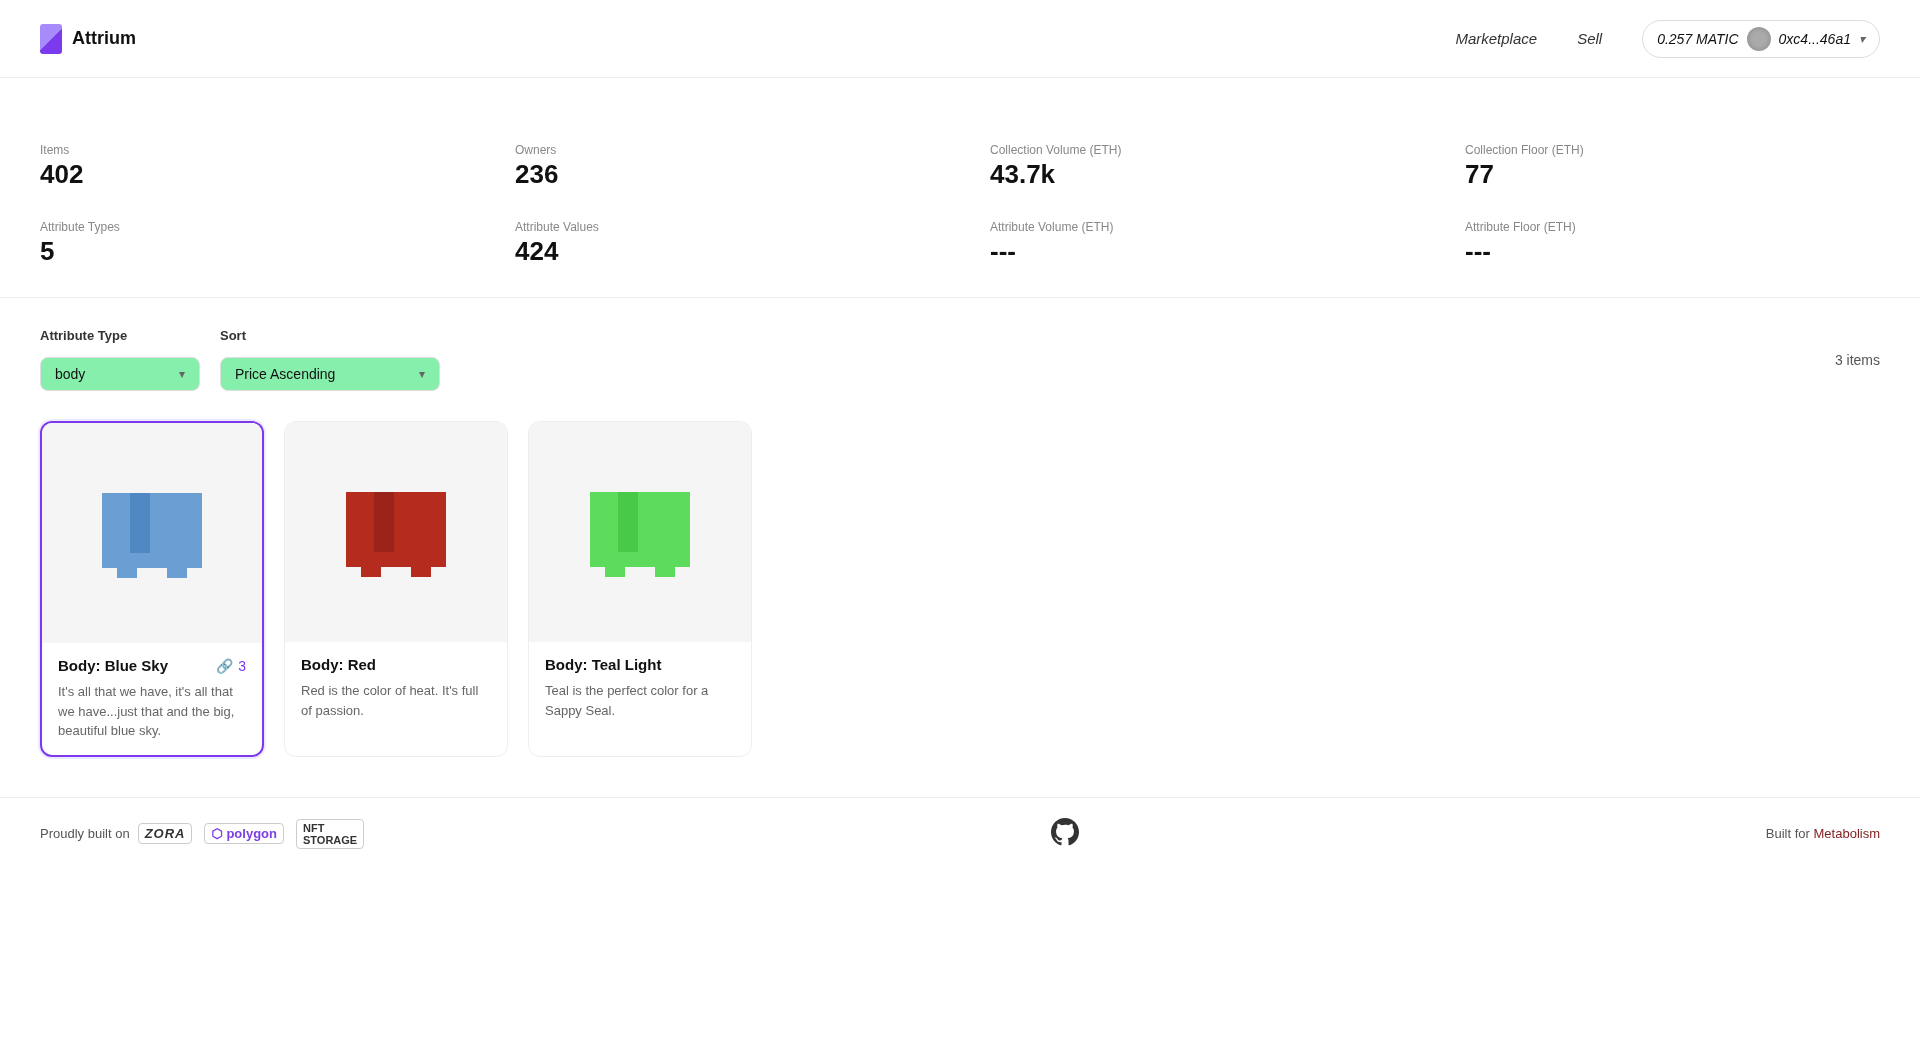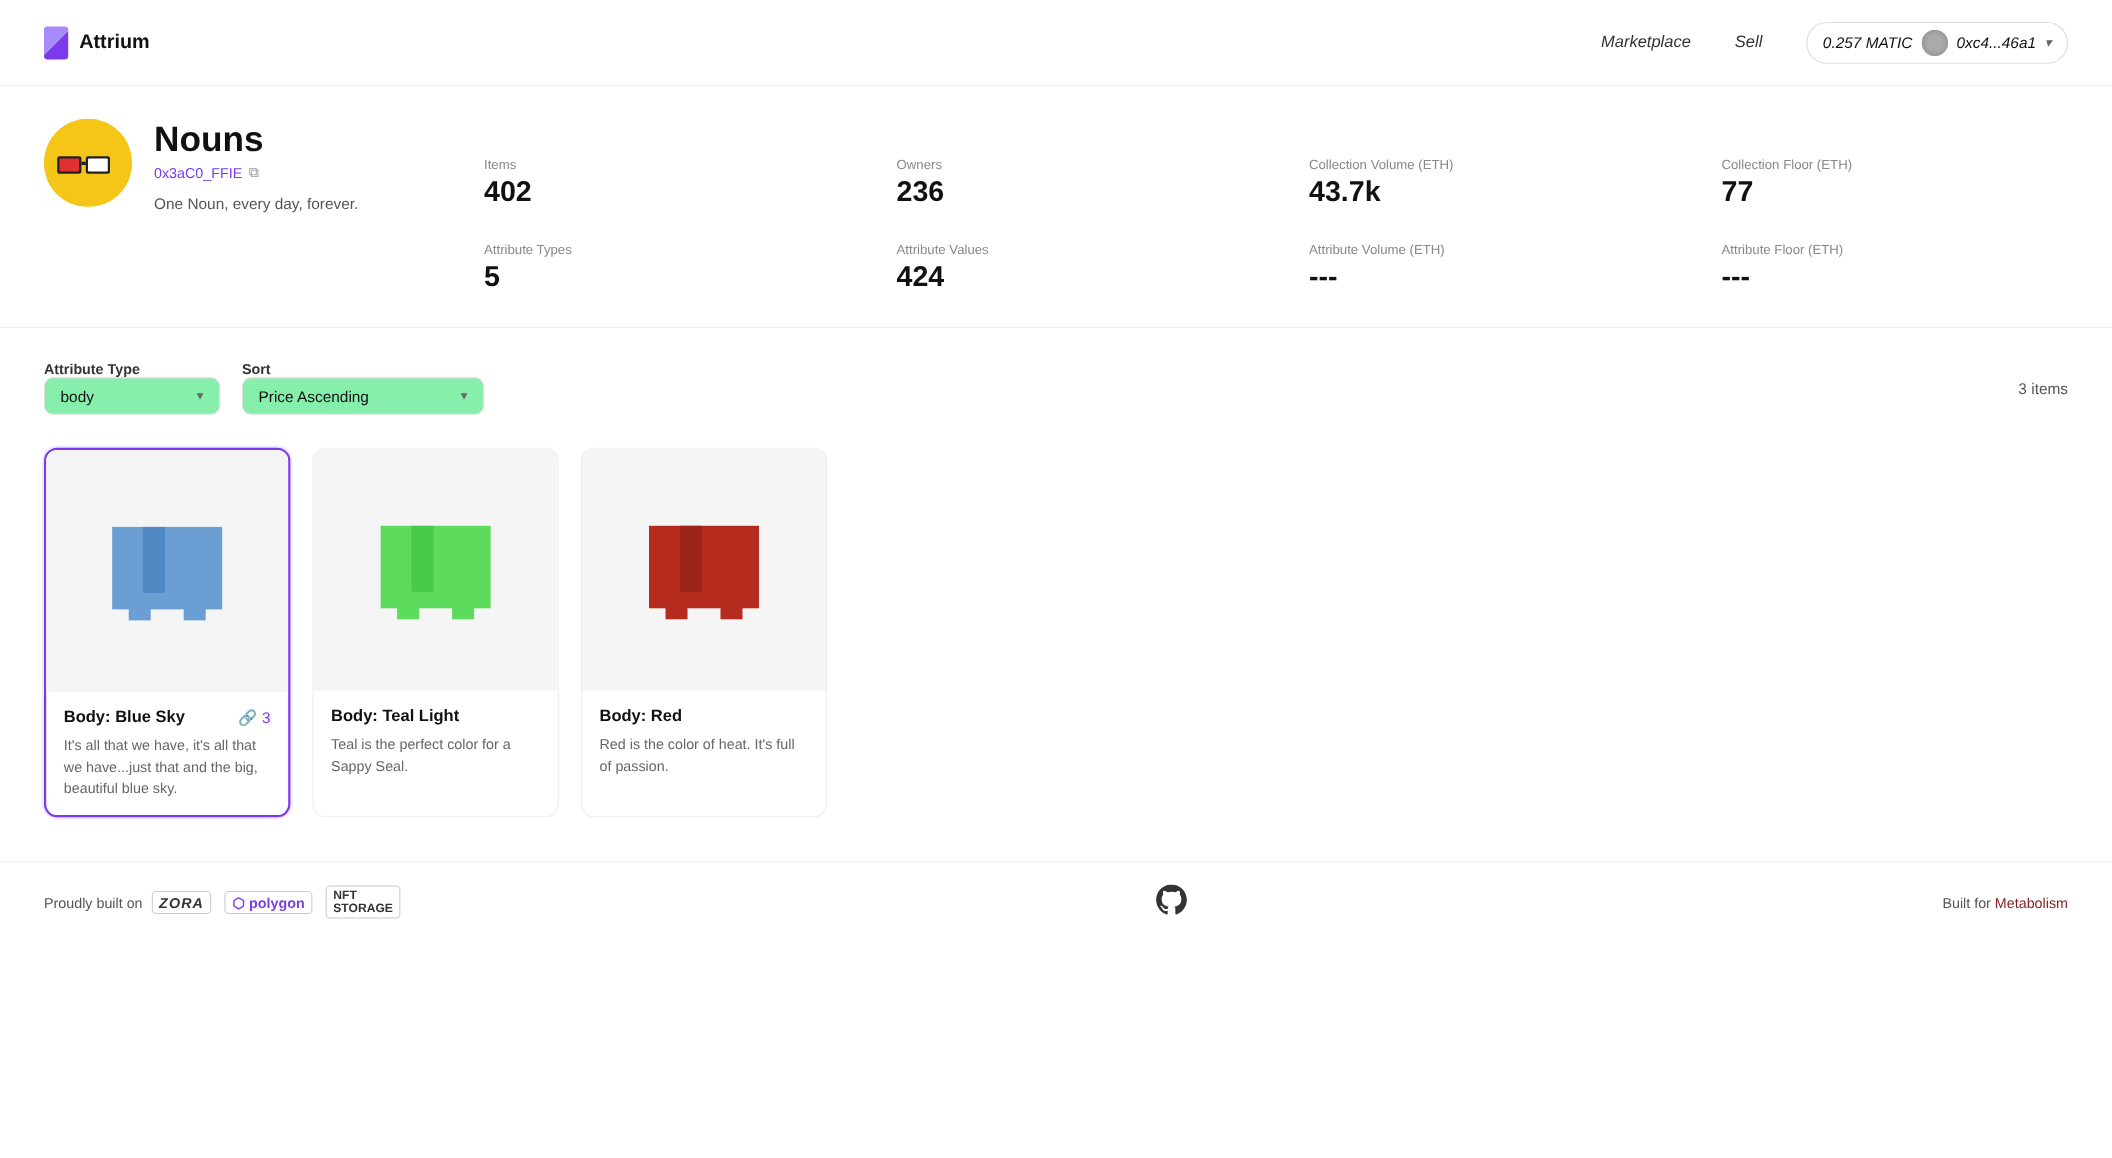--- a/index.html
+++ b/index.html
@@ -40,21 +40,21 @@
     .collection-stats { display: grid; grid-template-columns: repeat(4, 1fr); gap: 30px 60px; flex: 1; margin-top: 35px; }
     .stat-item { display: flex; flex-direction: column; gap: 2px; }
     .stat-label { font-size: 12px; color: #888; }
     .stat-value { font-size: 26px; font-weight: 700; color: #111; }
 
     
     .filters-bar {
       padding: 30px 40px 20px;
       display: flex; align-items: flex-end; gap: 20px;
     }
-    .filter-group { display: flex; flex-direction: column; gap: 0; }
+    .filter-group { display: flex; flex-direction: column; gap: 14px; }
     .filter-label { font-size: 13px; font-weight: 600; color: #333; }
     .filter-select {
       display: flex; align-items: center; justify-content: space-between;
       border: 1px solid #ddd; border-radius: 8px; padding: 8px 14px;
       font-size: 14px; cursor: pointer; background: #86efac; min-width: 160px;
       gap: 30px;
     }
     .sort-select { min-width: 220px; }
     .chevron { font-size: 12px; color: #666; }
 
@@ -108,45 +108,20 @@
       <div class="wallet-avatar">
         <div class="wallet-avatar-inner"></div>
       </div>
       <span>0xc4...46a1</span>
       <span class="chevron">▾</span>
     </div>
   </div>
 </nav>
 
 <div class="collection-header">
-  <div class="collection-left">
-    <div class="collection-avatar">
-
-      <svg width="80" height="80" viewBox="0 0 80 80">
-        <circle cx="40" cy="40" r="40" fill="#f5c518"></circle>
-
-        <rect x="12" y="34" width="22" height="16" rx="2" fill="#222"></rect>
-        <rect x="38" y="34" width="22" height="16" rx="2" fill="#222"></rect>
-
-        <rect x="14" y="36" width="18" height="12" rx="1" fill="#e03030"></rect>
-
-        <rect x="40" y="36" width="18" height="12" rx="1" fill="#fff"></rect>
-
-        <rect x="34" y="39" width="4" height="3" fill="#222"></rect>
-      </svg>
-    </div>
-    <div class="collection-info">
-      <div class="collection-name">Nouns</div>
-      <div class="collection-address">
-        <span>0x3aC0_FFIE</span>
-        <span class="copy-icon">⧉</span>
-      </div>
-      <div class="collection-desc">One Noun, every day, forever.</div>
-    </div>
-  </div>
 
   <div class="collection-stats">
     <div class="stat-item">
       <div class="stat-label">Items</div>
       <div class="stat-value">402</div>
     </div>
     <div class="stat-item">
       <div class="stat-label">Owners</div>
       <div class="stat-value">236</div>
     </div>
@@ -215,50 +190,50 @@
           <span>3</span>
         </div>
       </div>
       <div class="card-desc">It's all that we have, it's all that we have...just that and the big, beautiful blue sky.</div>
     </div>
   </div>
 
   <div class="card">
     <div class="card-image">
       <svg width="120" height="100" viewBox="0 0 120 100">
+        <rect x="10" y="10" width="100" height="75" fill="#b52c1e"></rect>
+        <rect x="38" y="10" width="20" height="60" fill="#9a2419"></rect>
+
+        <rect x="25" y="75" width="20" height="20" fill="#b52c1e"></rect>
+        <rect x="75" y="75" width="20" height="20" fill="#b52c1e"></rect>
+      </svg>
+    </div>
+    <div class="card-content">
+      <div class="card-title-row">
+        <div class="card-title">Body: Red</div>
+      </div>
+      <div class="card-desc">Red is the color of heat. It's full of passion.</div>
+    </div>
+  </div>
+
+  <div class="card">
+    <div class="card-image">
+      <svg width="120" height="100" viewBox="0 0 120 100">
         <rect x="10" y="10" width="100" height="75" fill="#5cdb5c"></rect>
         <rect x="38" y="10" width="20" height="60" fill="#48c948"></rect>
 
         <rect x="25" y="75" width="20" height="20" fill="#5cdb5c"></rect>
         <rect x="75" y="75" width="20" height="20" fill="#5cdb5c"></rect>
       </svg>
     </div>
     <div class="card-content">
       <div class="card-title-row">
         <div class="card-title">Body: Teal Light</div>
       </div>
       <div class="card-desc">Teal is the perfect color for a Sappy Seal.</div>
-    </div>
-  </div>
-
-  <div class="card">
-    <div class="card-image">
-      <svg width="120" height="100" viewBox="0 0 120 100">
-        <rect x="10" y="10" width="100" height="75" fill="#b52c1e"></rect>
-        <rect x="38" y="10" width="20" height="60" fill="#9a2419"></rect>
-
-        <rect x="25" y="75" width="20" height="20" fill="#b52c1e"></rect>
-        <rect x="75" y="75" width="20" height="20" fill="#b52c1e"></rect>
-      </svg>
-    </div>
-    <div class="card-content">
-      <div class="card-title-row">
-        <div class="card-title">Body: Red</div>
-      </div>
-      <div class="card-desc">Red is the color of heat. It's full of passion.</div>
     </div>
   </div>
 
 </div>
 
 <div class="footer">
   <div class="footer-left">
     <span>Proudly built on</span>
     <div class="footer-logos">
       <span class="footer-logo" style="font-style:italic; font-weight:800; letter-spacing:1px;">ZORA</span>

